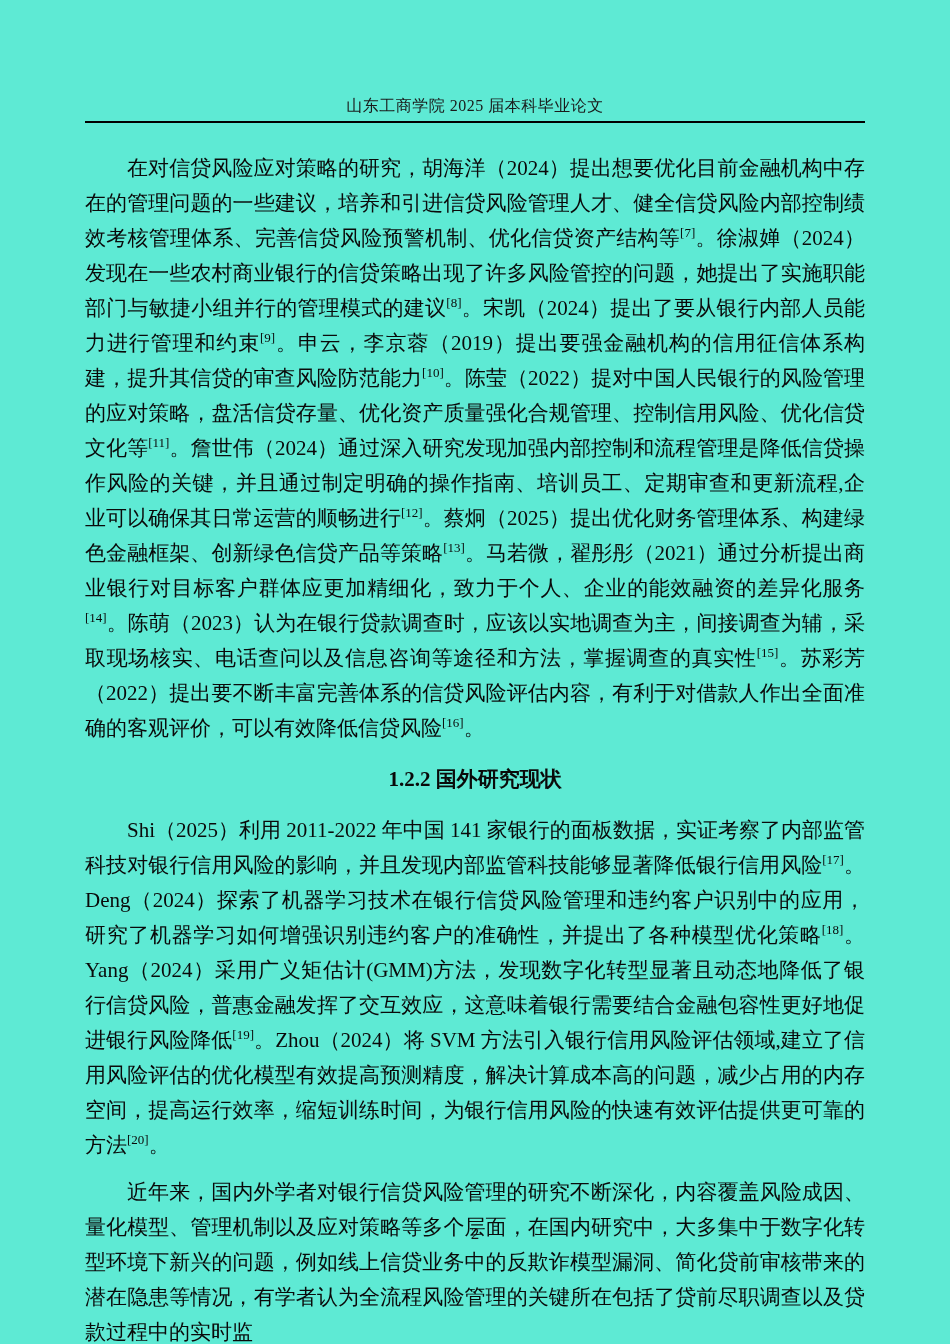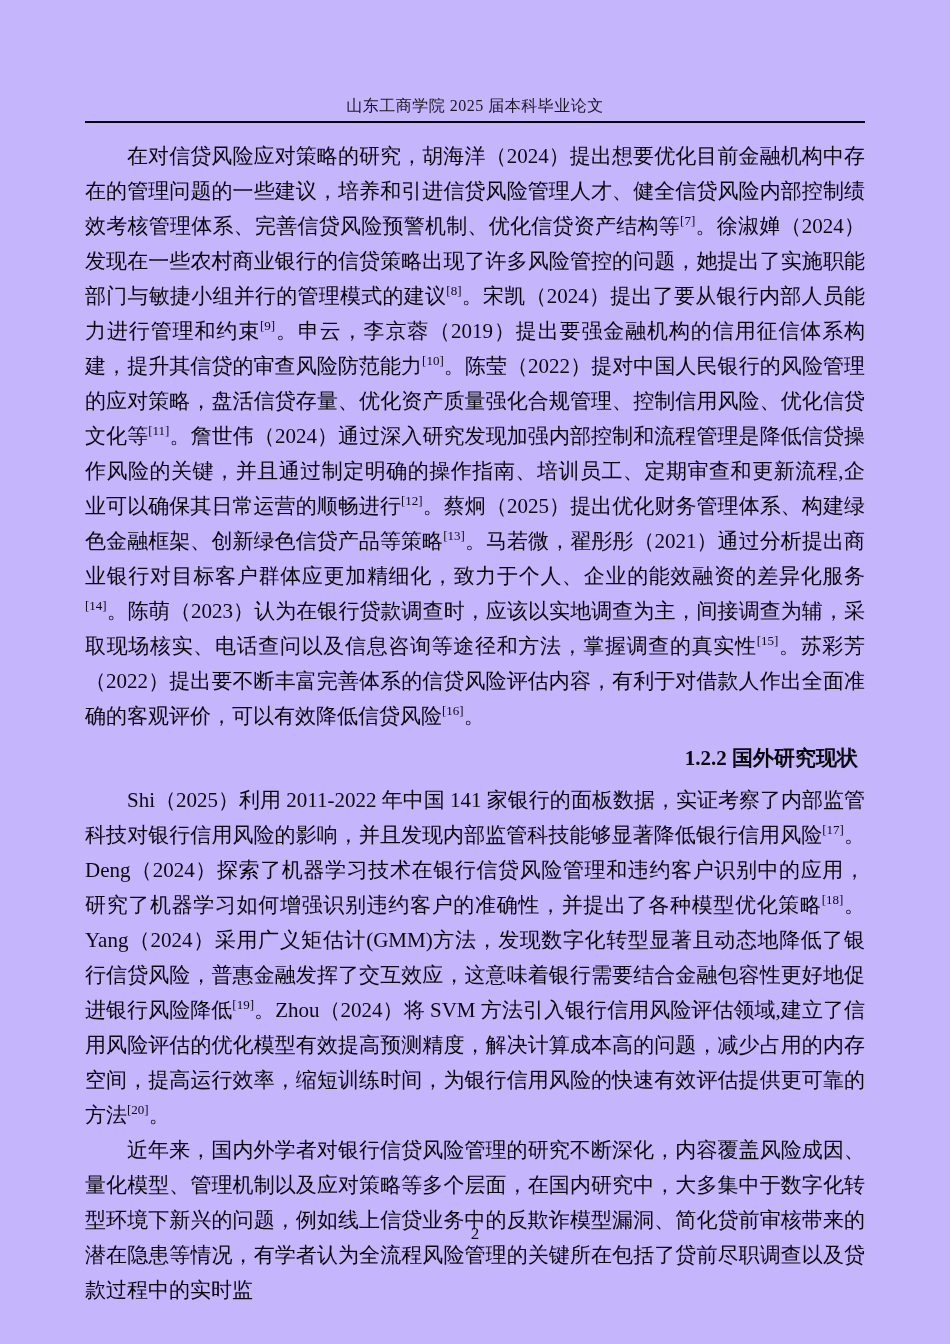--- a/index.html
+++ b/index.html
@@ -4,21 +4,21 @@
 <style>
   html, body {
     margin: 0;
     padding: 0;
     background: #ffffff;
   }
   .page {
     position: relative;
     width: 950px;
     height: 1344px;
-    background: #c4b5fd;
+    background: #5eead4;
     color: #000000;
     font-family: "Liberation Serif", "DejaVu Serif", serif;
     overflow: hidden;
   }
   .page-header {
     position: absolute;
     top: 96px;
     left: 85px;
     width: 780px;
     text-align: center;
@@ -43,27 +43,28 @@
     font-size: 21px;
     line-height: 35px;
     text-align: justify;
     color: #0a0a0a;
   }
   .content p.para {
     margin: 0;
   }
   .content p.indent {
     text-indent: 2em;
+    margin-top: 12px;
   }
   .content h3.heading {
-    margin: 7px;
+    margin: 16px;
     font-size: 21px;
     line-height: 35px;
     font-weight: bold;
-    text-align: right;
+    text-align: center;
   }
   .content sup {
     font-size: 13px;
     line-height: 0;
     vertical-align: super;
   }
   .page-footer {
     position: absolute;
     top: 1223px;
     left: 0;

